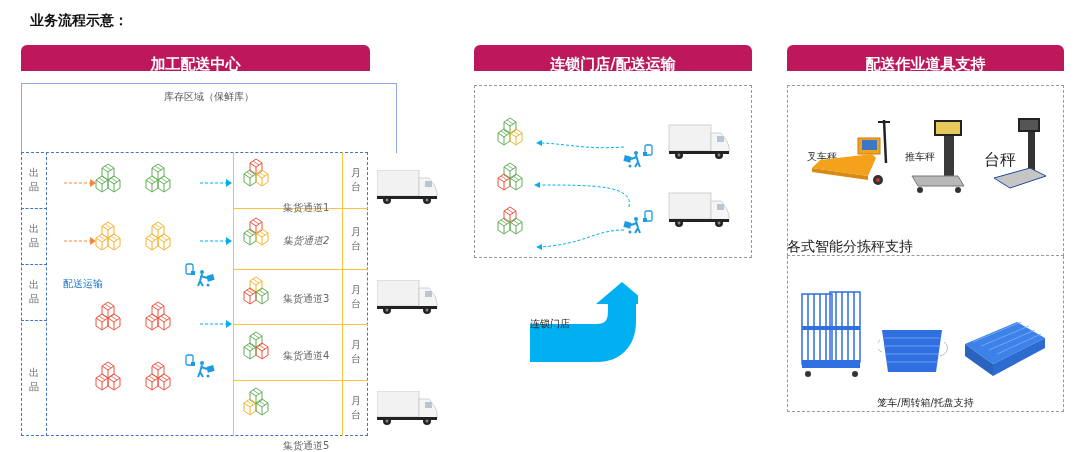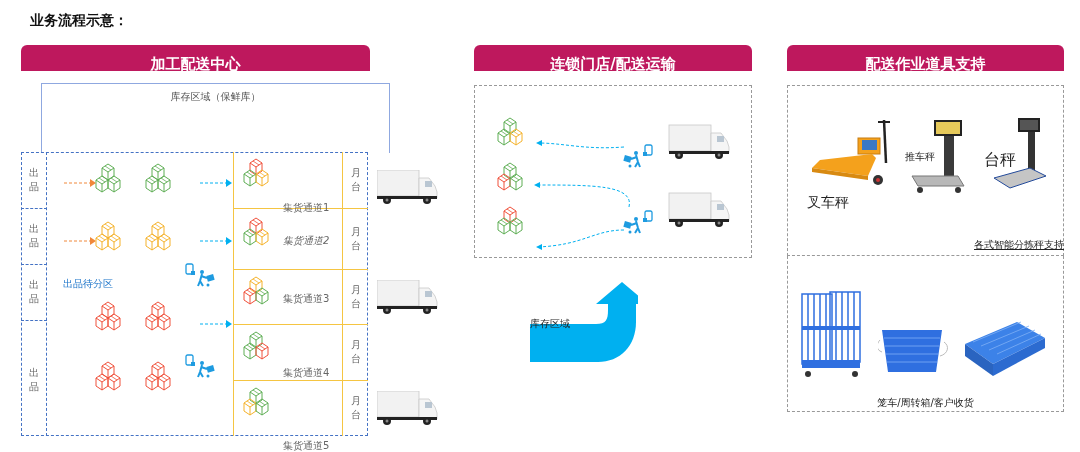--- a/index.html
+++ b/index.html
@@ -14,38 +14,38 @@
   .chan-label { font-size: 10px; color: #666; }
   .dock { font-size: 10px; color: #666; line-height: 14px; text-align: center; width: 14px; }
   svg { display: block; }
 </style>
 </head>
 <body>
 
 <div class="abs page-title">业务流程示意：</div>
 
 <div class="abs panel-header" style="left:21px; top:45px; width:349px;">加工配送中心</div>
-<div class="abs" style="left:21px; top:83px; width:349px; height:70px; border:1px solid #8fa8e0; border-bottom:none;margin-left:20px;">
+<div class="abs" style="left:21px; top:83px; width:376px; height:70px; border:1px solid #8fa8e0; border-bottom:none;">
   <div style="text-align:center; margin-top:6px;" class="t-small">库存区域（保鲜库）</div>
 </div>
 
 <div class="abs" style="left:21px; top:152px; width:347px; height:284px; border:1px dashed #4472c4;"></div>
 
 <div class="abs" style="left:46px; top:152px; width:0; height:284px; border-left:1px dashed #4472c4;"></div>
 
 <div class="abs" style="left:21px; top:208px; width:26px; border-top:1px dashed #4472c4;"></div>
 <div class="abs" style="left:21px; top:264px; width:26px; border-top:1px dashed #4472c4;"></div>
 <div class="abs" style="left:21px; top:320px; width:26px; border-top:1px dashed #4472c4;"></div>
 
 <div class="abs vlabel" style="left:27px; top:166px;">出<br>品</div>
 <div class="abs vlabel" style="left:27px; top:222px;">出<br>品</div>
 <div class="abs vlabel" style="left:27px; top:278px;">出<br>品</div>
 <div class="abs vlabel" style="left:27px; top:366px;">出<br>品</div>
 
-<div class="abs" style="left:63px; top:277px; font-size:10px; color:#1a73c9;">出品待分区</div>
+<div class="abs" style="left:63px; top:277px; font-size:10px; color:#1a73c9;">配送运输</div>
 
 <svg width="0" height="0" style="position:absolute">
   <defs>
     <g id="cube">
       <path d="M0,4 L6,0 L12,4 L12,12 L6,16 L0,12 Z" fill="none" stroke="currentColor" stroke-width="1"></path>
       <path d="M0,4 L6,8 L12,4 M6,8 L6,16" fill="none" stroke="currentColor" stroke-width="1"></path>
       <path d="M3,2 L9,6" fill="none" stroke="currentColor" stroke-width="0.8"></path>
     </g>
     <g id="truck">
       <rect x="0" y="0" width="42" height="26" fill="#f2f2f2" stroke="#c8c8c8" stroke-width="0.8"></rect>
@@ -161,21 +161,21 @@
     </g>
   <g>
       <use href="#cube" x="7" y="233" style="color:#5fae55"></use>
       <use href="#cube" x="1" y="244" style="color:#f5b22b"></use>
       <use href="#cube" x="13" y="244" style="color:#5fae55"></use>
     </g>
 </svg>
 <div class="abs chan-label" style="left:283px; top:175px;margin-top:26px;">集货通道1</div>
 <div class="abs chan-label" style="left:283px; top:234px;font-style:italic;">集货通道2</div>
 <div class="abs chan-label" style="left:283px; top:292px;">集货通道3</div>
-<div class="abs chan-label" style="left:283px; top:366px;text-align:center;">集货通道4</div>
+<div class="abs chan-label" style="left:283px; top:349px;text-align:center;">集货通道4</div>
 <div class="abs chan-label" style="left:283px; top:403px;margin-top:36px;">集货通道5</div>
 
 <div class="abs dock" style="left:349px; top:166px;">月<br>台</div>
 <div class="abs dock" style="left:349px; top:225px;">月<br>台</div>
 <div class="abs dock" style="left:349px; top:283px;">月<br>台</div>
 <div class="abs dock" style="left:349px; top:338px;">月<br>台</div>
 <div class="abs dock" style="left:349px; top:394px;">月<br>台</div>
 
 <svg class="abs" style="left:377px; top:170px;" width="62" height="36">
     <use href="#truck"></use>
@@ -223,27 +223,27 @@
   <g transform="translate(178,126) scale(-1,1)">
       <use href="#worker" x="0" y="0"></use>
     </g>
   <use href="#truck" x="195" y="40"></use>
   <use href="#truck" x="195" y="108"></use>
 </svg>
 
 <svg class="abs" style="left:528px; top:282px;" width="110" height="88">
   <path d="M2,42 L68,42 C78,42 80,38 80,28 L80,22 L68,22 L94,0 L120,22 L108,22 L108,40 C108,64 92,80 70,80 L2,80 Z" fill="#00b0f0"></path>
 </svg>
-<div class="abs" style="left:530px; top:317px; font-size:10px; color:#222;">库存区域</div>
+<div class="abs" style="left:530px; top:317px; font-size:10px; color:#222;">连锁门店</div>
 
 <div class="abs panel-header" style="left:787px; top:45px; width:277px;">配送作业道具支持</div>
 <div class="abs" style="left:787px; top:85px; width:277px; height:171px; border:1px dashed #999;"></div>
 <div class="abs" style="left:787px; top:256px; width:277px; height:156px; border:1px dashed #999; border-top:none;"></div>
 
-<div class="abs" style="left:807px; top:150px; font-size:14px; color:#222;margin-top:44px;">叉车秤</div>
+<div class="abs" style="left:807px; top:150px; font-size:10px; color:#222;">叉车秤</div>
 <div class="abs" style="left:905px; top:150px; font-size:10px; color:#222;">推车秤</div>
 <div class="abs" style="left:984px; top:150px; font-size:16px; color:#222;font-family:Liberation Mono, monospace;">台秤</div>
 
 <svg class="abs" style="left:806px; top:118px;" width="90" height="78">
   <path d="M78,2 L80,45" stroke="#222" stroke-width="2.5"></path>
   <path d="M72,4 L84,4" stroke="#222" stroke-width="2"></path>
   <rect x="52" y="20" width="22" height="16" fill="#f4a11c" stroke="#c77d10"></rect>
   <rect x="56" y="22" width="15" height="10" fill="#3a78c5"></rect>
   <path d="M6,50 L62,58 L70,40 L66,36 L14,42 Z" fill="#f4a11c"></path>
   <path d="M6,50 L6,54 L62,62 L62,58 Z" fill="#d88a12"></path>
@@ -260,21 +260,21 @@
     <circle cx="50" cy="74" r="3" fill="#333"></circle>
 </svg>
 
 <svg class="abs" style="left:990px; top:116px;" width="60" height="82">
   <rect x="28" y="2" width="22" height="14" fill="#222"></rect>
   <rect x="30" y="4" width="18" height="10" fill="#555"></rect>
   <rect x="38" y="16" width="7" height="44" fill="#333"></rect>
   <path d="M4,62 L40,52 L56,60 L20,72 Z" fill="#c5c5c5" stroke="#234a9a"></path>
 </svg>
 
-<div class="abs" style="left:787px; top:238px; width:277px; text-align:right; font-size:10px; color:#222;text-decoration:underline;">各式智能分拣秤支持</div>
+<div class="abs" style="left:787px; top:238px; width:277px; text-align:left; font-size:14px; color:#222;">各式智能分拣秤支持</div>
 
 <svg class="abs" style="left:800px; top:290px;" width="65" height="95">
   <g stroke="#2f6fe0" stroke-width="1.5" fill="none">
     <rect x="2" y="4" width="30" height="70"></rect>
       <rect x="30" y="2" width="30" height="70"></rect>
     <path d="M8,4 V74 M14,4 V74 M20,4 V74 M26,4 V74 M36,2 V72 M42,2 V72 M48,2 V72 M54,2 V72"></path>
   </g>
   <rect x="2" y="36" width="58" height="4" fill="#2f6fe0"></rect>
   <rect x="2" y="70" width="58" height="8" fill="#2f6fe0"></rect>
   <circle cx="8" cy="84" r="3" fill="#333"></circle>
@@ -291,13 +291,13 @@
 
 <svg class="abs" style="left:963px; top:320px;" width="85" height="60">
   <path d="M2,24 L54,2 L82,18 L30,44 Z" fill="#3c82e8"></path>
   <path d="M2,24 L30,44 L30,56 L2,36 Z" fill="#2a64c0"></path>
   <path d="M30,44 L82,18 L82,28 L30,56 Z" fill="#2c6bd0"></path>
   <g stroke="#7fb0f5" stroke-width="0.8">
       <path d="M10,22 L58,2 M18,26 L66,6 M26,30 L72,10 M34,34 L78,14"></path>
     </g>
 </svg>
 
-<div class="abs" style="left:787px; top:396px; width:277px; text-align:center; font-size:10px; color:#222;">笼车/周转箱/客户收货</div>
+<div class="abs" style="left:787px; top:396px; width:277px; text-align:center; font-size:10px; color:#222;">笼车/周转箱/托盘支持</div>
 
 </body></html>

